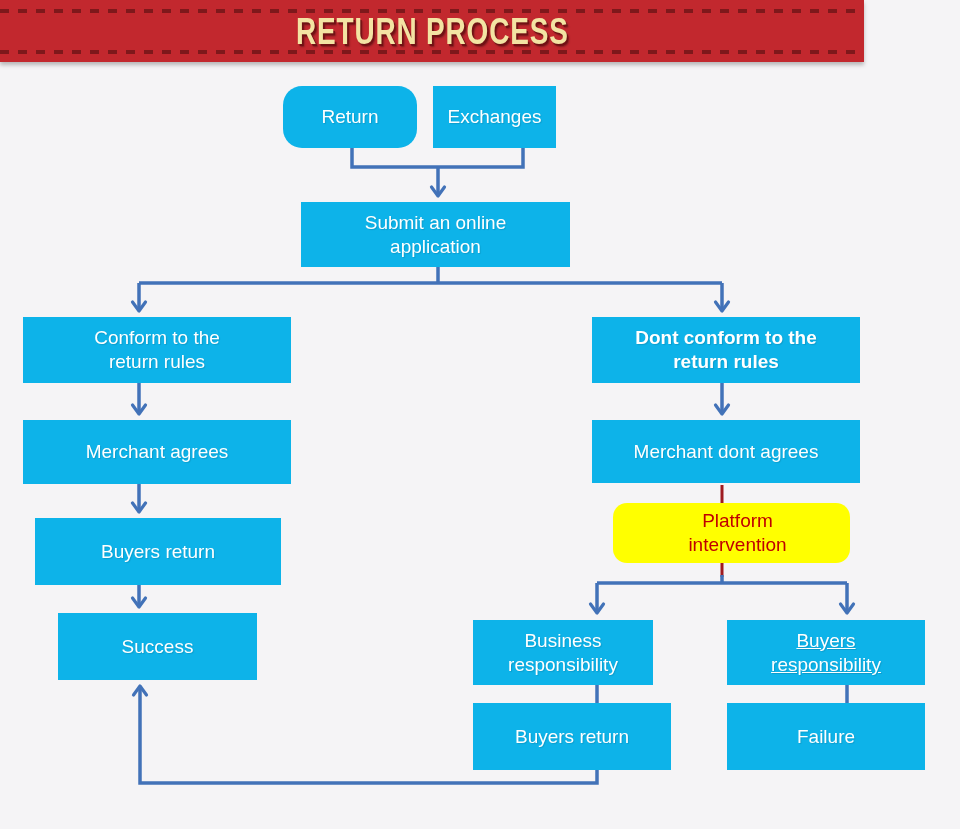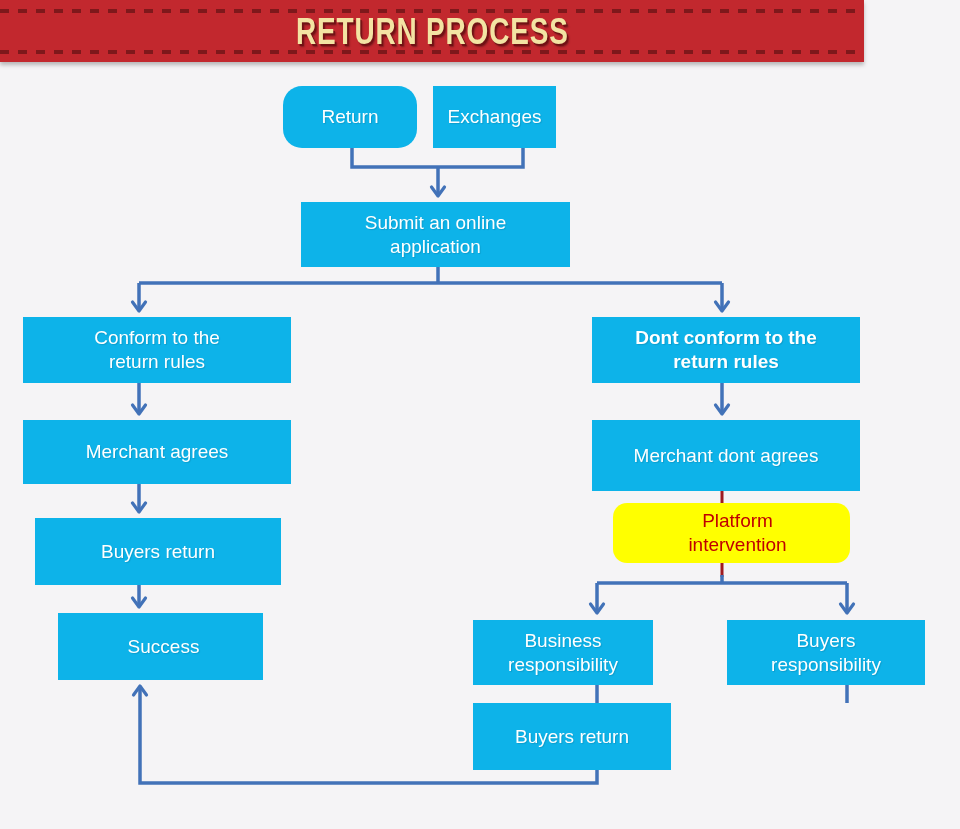--- a/index.html
+++ b/index.html
@@ -76,28 +76,28 @@
 
   .n-return            {left:283px;top:86px; width:134px;height:62px;border-radius:19px;}
   .n-exchanges         {left:433px;top:86px; width:123px;height:62px;}
   .n-submit            {left:301px;top:202px;width:269px;height:65px;}
   .n-submit span       {max-width:180px;}
   .n-conform           {left:23px; top:317px;width:268px;height:66px;}
   .n-conform span      {max-width:165px;}
   .n-dontconform       {left:592px;top:317px;width:268px;height:66px;}
   .n-dontconform span  {max-width:215px;font-weight:bold;}
   .n-merchant-agrees   {left:23px; top:420px;width:268px;height:64px;}
-  .n-merchant-dont     {left:592px;top:420px;width:268px;height:71px;}
+  .n-merchant-dont     {left:592px;top:420px;width:268px;height:63px;}
   .n-platform          {left:613px;top:503px;width:225px;height:60px;}
   .n-platform span     {max-width:140px;}
   .n-breturn-left      {left:35px; top:518px;width:246px;height:67px;}
-  .n-success           {left:58px; top:613px;width:199px;height:67px;padding-left:6px;}
+  .n-success           {left:58px; top:613px;width:199px;height:67px;}
   .n-business          {left:473px;top:620px;width:180px;height:65px;}
   .n-business span     {max-width:150px;}
-  .n-buyersresp        {left:727px;top:620px;width:198px;height:65px;}
+  .n-buyersresp        {left:727px;top:620px;width:198px;height:65px;text-decoration:underline;}
   .n-buyersresp span   {max-width:150px;}
   .n-breturn-bottom    {left:473px;top:703px;width:198px;height:67px;}
   .n-failure           {left:727px;top:703px;width:198px;height:67px;}
 </style>
 </head>
 <body>
 
 <div id="canvas">
 
   <div class="band">
@@ -173,14 +173,17 @@
   </div>
   <div class="node n-business">
     <span>Business responsibility</span>
   </div>
   <div class="node n-buyersresp">
     <span>Buyers responsibility</span>
   </div>
   <div class="node n-breturn-bottom">
     <span>Buyers return</span>
   </div>
+  <div class="node n-failure">
+    <span>Failure</span>
+  </div>
 
 </div>
 
 </body></html>

